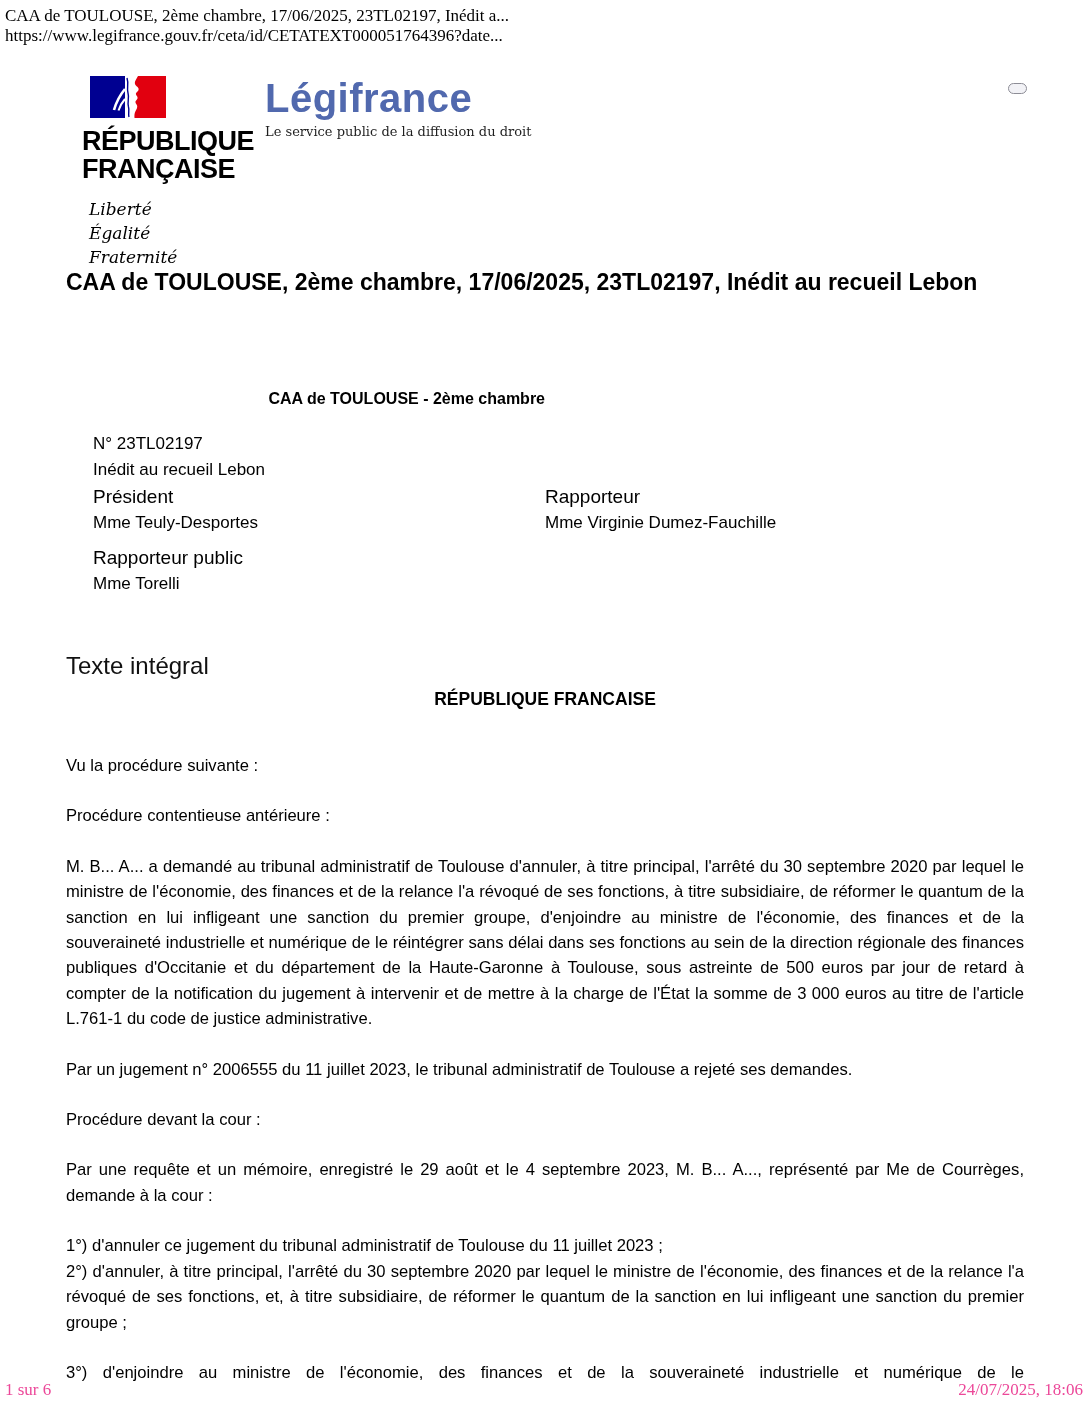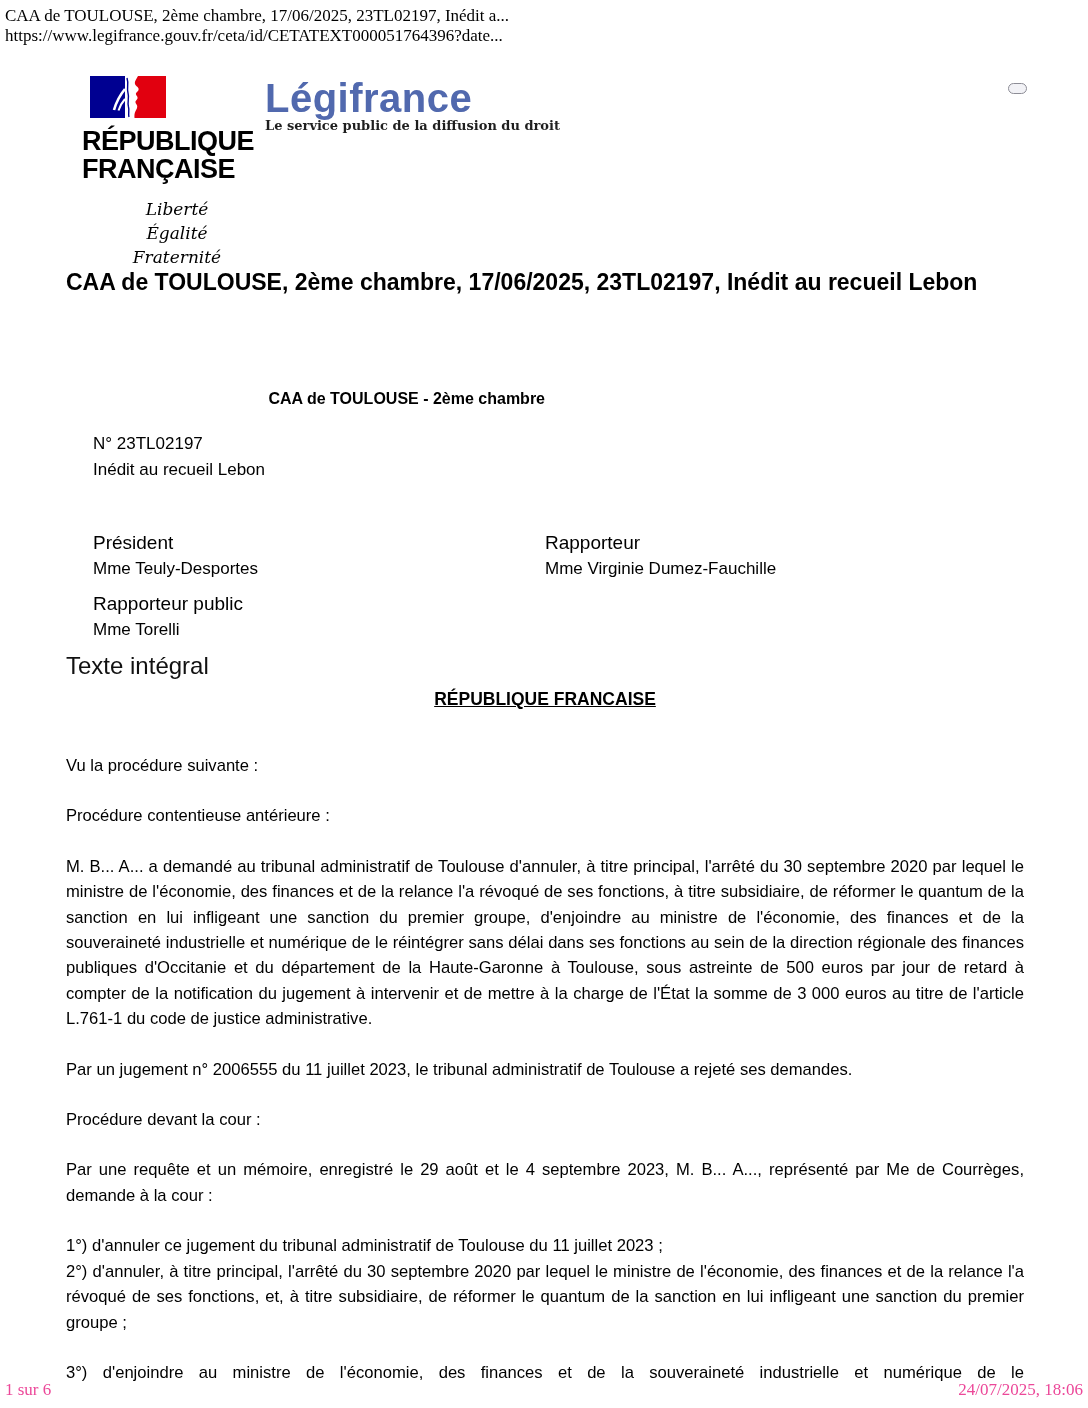--- a/index.html
+++ b/index.html
@@ -31,60 +31,61 @@
   .brand-left { width: 183px; }
   .flag { display: block; margin-left: 8px; }
   .republique {
     margin-top: 9px;
     font-weight: bold; font-size: 27px; line-height: 28px;
     letter-spacing: -0.5px; color: #000;
   }
   .motto {
     margin-top: 14px; padding-left: 7px;
     font-family: "DejaVu Serif", serif; font-style: italic;
-    font-size: 17px; line-height: 24px; color: #000; text-align: center;
+    font-size: 17px; line-height: 24px; color: #000;
   }
   .brand-right { padding-top: 2px; }
   .site-name {
     font-size: 40px; line-height: 40px; font-weight: bold;
     letter-spacing: 0.5px;
   }
   .tagline {
-    font-family: "DejaVu Serif", serif; font-weight: bold;
+    margin-top: 6px;
+    font-family: "DejaVu Serif", serif; font-weight: normal;
     font-size: 13px; color: #1f1f1f;
   }
   .pill-widget {
     position: absolute; top: 83px; left: 1008px;
     width: 19px; height: 11px;
     background: #f2f2f6; border: 1px solid #8d8d96; border-radius: 6px;
   }
 
   
   .main-title {
     position: absolute; top: 262px; left: 66px; width: 958px;
     font-weight: bold;
     font-size: 23px; line-height: 40px;
   }
   .meta { position: absolute; top: 386px; left: 93px; width: 931px; }
   .meta-grid { display: grid; grid-template-columns: 452px 1fr; }
   .meta-bold { font-weight: bold; font-size: 16px; line-height: 25px; text-align: right; }
   .docket { margin-top: 20px; font-size: 17px; line-height: 26px; }
-  .people { margin-top: 46px; }
+  .people { }
   .person-label { font-size: 19px; line-height: 27px; }
   .person-value { font-size: 17px; line-height: 25px; }
   .person + .person { margin-top: 9px; }
 
   .section-title {
     position: absolute; top: 652px; left: 66px;
     font-size: 24px; color: #111;
   }
   .centered-heading {
     position: absolute; top: 688px; left: 66px; width: 958px;
     text-align: center; font-weight: bold;
-    font-size: 17.5px; line-height: 23px; text-decoration: underline;
+    font-size: 17.5px; line-height: 23px;
   }
   .body-text {
     position: absolute; top: 753px; left: 66px; width: 958px;
     font-size: 16.6px; line-height: 25.4px; text-align: justify;
   }
   .para { margin-bottom: 25px; } 
   .para.force-justify { text-align-last: justify; }
 </style>
 </head>
 <body>

